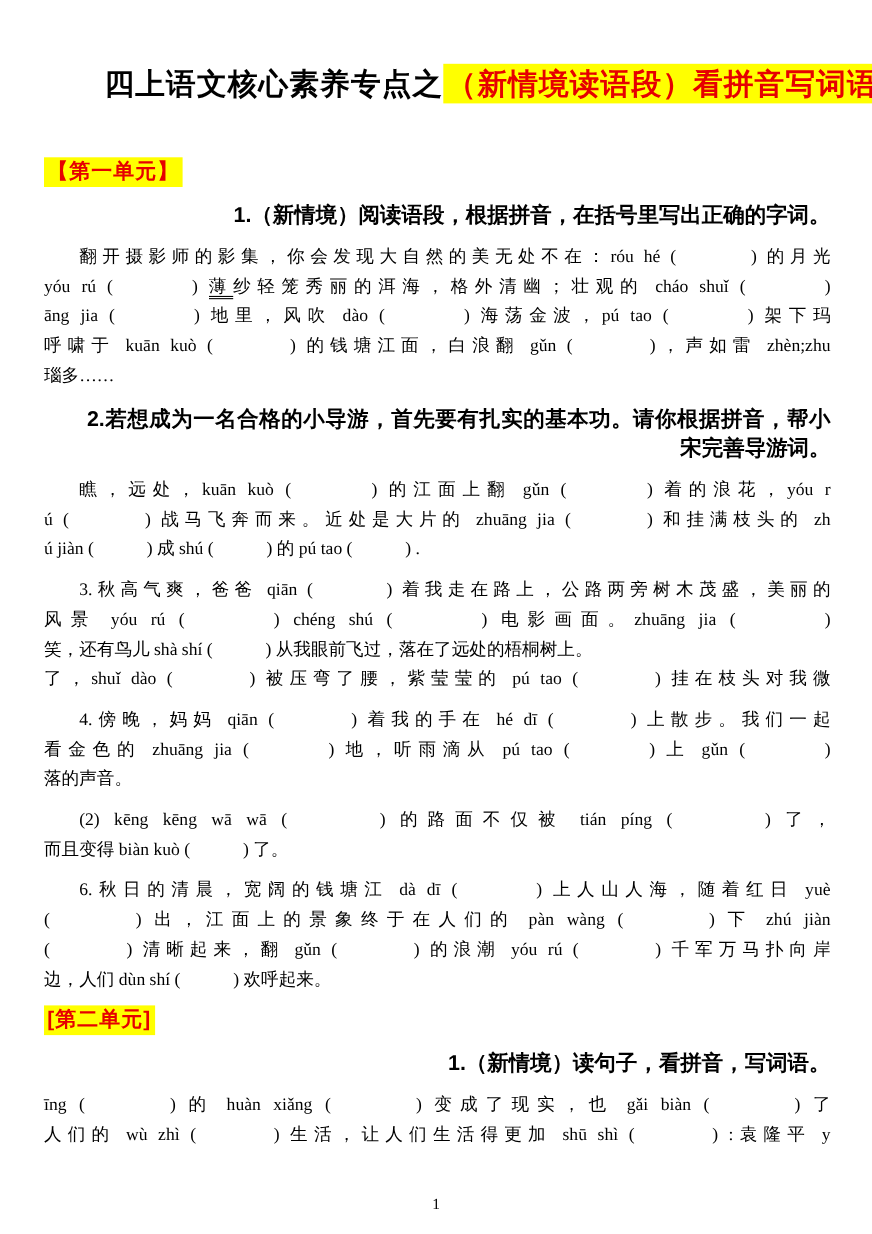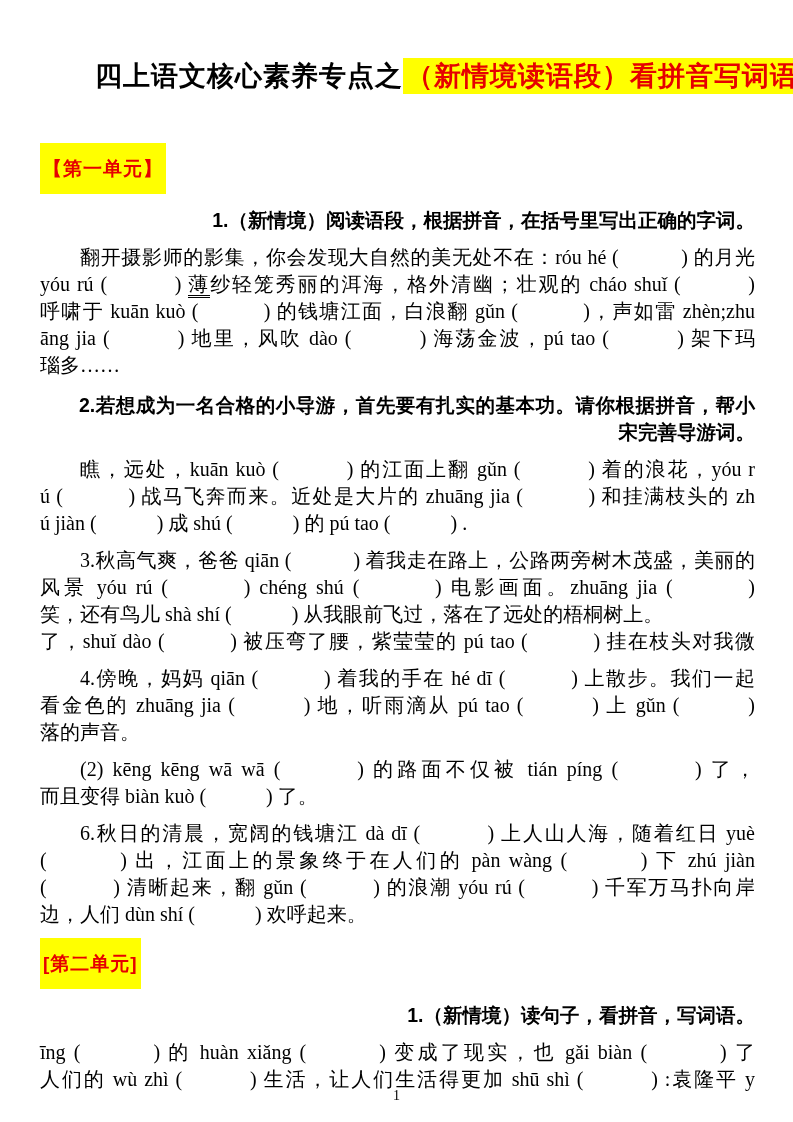--- a/index.html
+++ b/index.html
@@ -33,34 +33,34 @@
   .badge-row { margin-top: 47px; }
   .badge-row2 { margin-top: 10px; }
   .badge {
     display: inline-block;
     background: #ffff00;
     color: #e60000;
     font-weight: bold;
     font-size: 19px;
     line-height: 27px;
     font-family: "Liberation Sans", sans-serif;
-    padding: 12px 3px;
+    padding: 0 3px;
     letter-spacing: 1px;
   }
   .qhead {
     font-family: "Liberation Sans", sans-serif;
     font-weight: bold;
     font-size: 19.5px;
     line-height: 27px;
     margin-top: 13px;
   }
   .qhead .line { font-size: 19.5px; text-align: right; }
   .para { margin-top: 10px; }
   .line {
-    font-size: 20px;
+    font-size: 16px;
     line-height: 27px;
   }
   .ind { text-indent: 2em; }
   .j { text-align: justify; text-align-last: justify; }
   .u2 { border-bottom: 3px double #000; padding-bottom: 0px; }
   .page-num {
     position: absolute;
     bottom: 18px;
     left: 0;
     right: 0;
@@ -80,22 +80,22 @@
     <span class="badge">【第一单元】</span>
   </div>
 
   <div class="qhead">
     <div class="line ind">1.（新情境）阅读语段，根据拼音，在括号里写出正确的字词。</div>
   </div>
 
   <div class="para">
     <div class="line ind j">翻开摄影师的影集，你会发现大自然的美无处不在：róu hé (　　　) 的月光</div>
     <div class="line j"><span>yóu rú (　　　) </span><span class="u2">薄</span><span>纱轻笼秀丽的洱海，格外清幽；壮观的 cháo shuǐ (　　　)</span></div>
+    <div class="line j">āng jia (　　　) 地里，风吹 dào (　　　) 海荡金波，pú tao (　　　) 架下玛</div>
     <div class="line j">呼啸于 kuān kuò (　　　) 的钱塘江面，白浪翻 gǔn (　　　)，声如雷 zhèn;zhu</div>
-    <div class="line j">āng jia (　　　) 地里，风吹 dào (　　　) 海荡金波，pú tao (　　　) 架下玛</div>
     <div class="line">瑙多……</div>
   </div>
 
   <div class="qhead">
     <div class="line ind j">2.若想成为一名合格的小导游，首先要有扎实的基本功。请你根据拼音，帮小</div>
     <div class="line">宋完善导游词。</div>
   </div>
 
   <div class="para">
     <div class="line ind j">瞧，远处，kuān kuò (　　　) 的江面上翻 gǔn (　　　) 着的浪花，yóu r</div>

